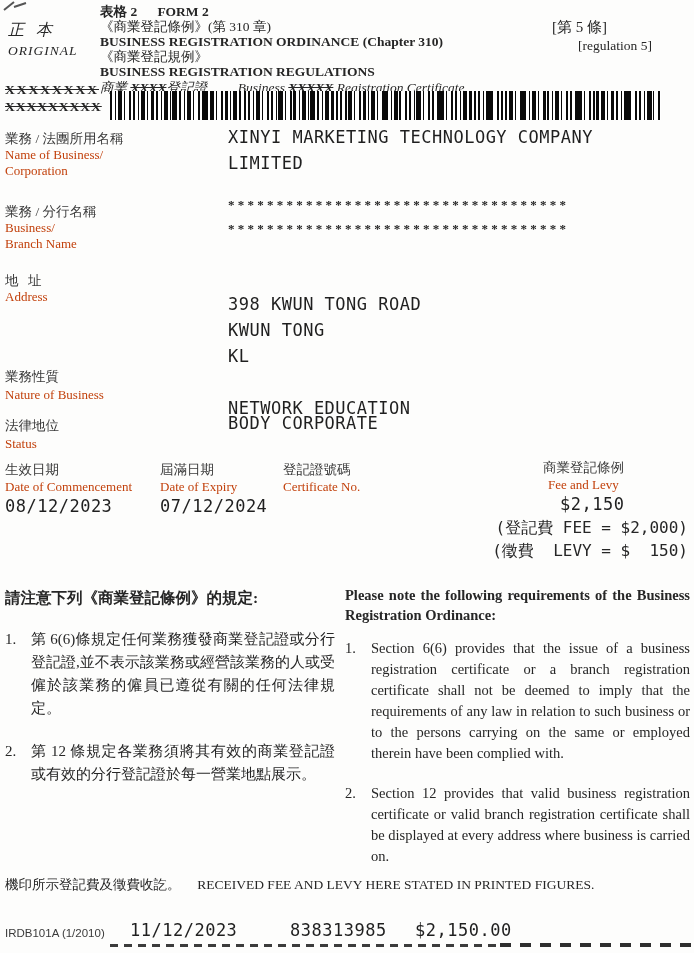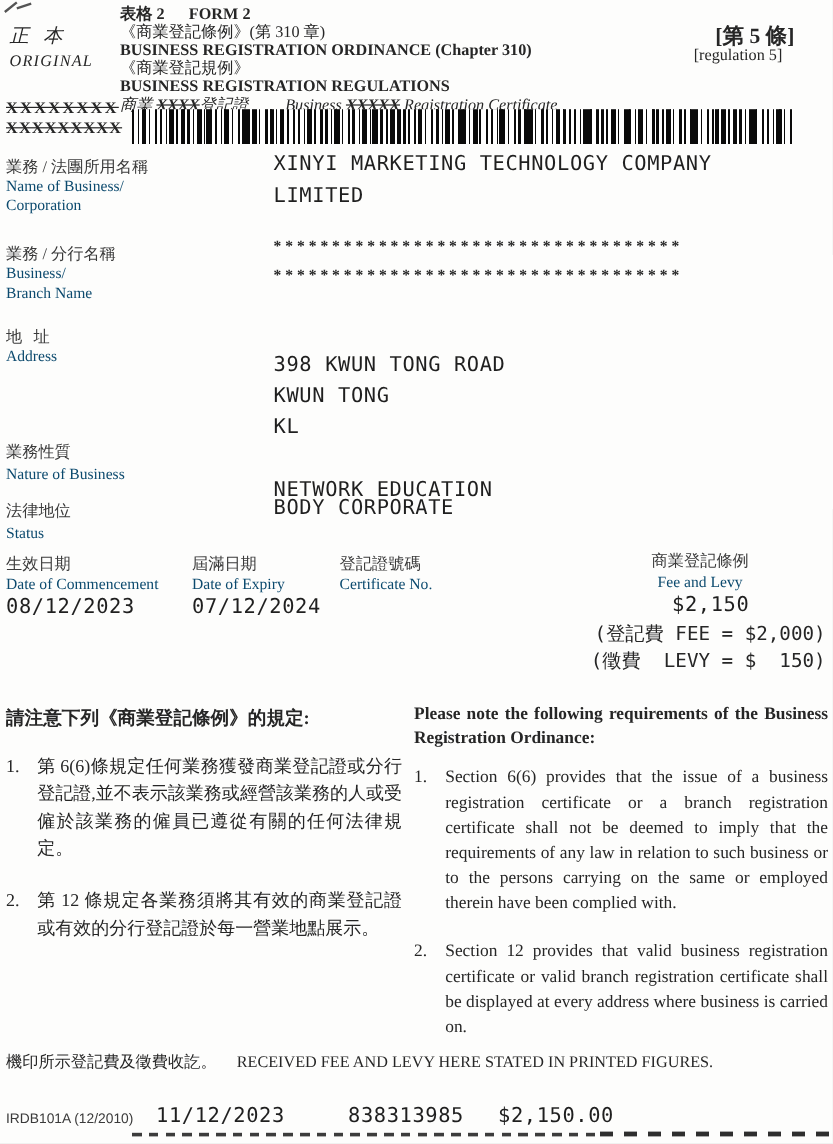--- a/index.html
+++ b/index.html
@@ -17,21 +17,21 @@
   .serif{font-family:"Liberation Serif", serif;}
   .mono{font-family:"DejaVu Sans Mono","Liberation Mono", monospace;}
   .sans{font-family:"Liberation Sans", sans-serif;}
   .bold{font-weight:bold;}
   .italic{font-style:italic;}
   .struck{text-decoration:line-through;}
   .pre{white-space:pre;}
   .center-block{left:100px;width:590px;text-align:left;}
   .title-line{font-size:13.5px;line-height:14px;}
   .label-cn{font-size:13.5px;color:#3a3a3a;}
-  .label-en{font-size:13px;color:#0c4a6e;}
+  .label-en{font-size:13px;color:#c2410c;}
   .value{font-size:17px;letter-spacing:.5px;color:#1f1f1f;}
   .barcode{
     background-color:#fff;
     background-image:
       repeating-linear-gradient(90deg,#0a0a0a 0 2px,rgba(0,0,0,0) 2px 5px,#0a0a0a 5px 6px,rgba(0,0,0,0) 6px 8px,#0a0a0a 8px 12px,rgba(0,0,0,0) 12px 14px,#0a0a0a 14px 15px,rgba(0,0,0,0) 15px 19px,#0a0a0a 19px 21px,rgba(0,0,0,0) 21px 23px),
       repeating-linear-gradient(90deg,rgba(0,0,0,0) 0 9px,#0a0a0a 9px 12px,rgba(0,0,0,0) 12px 24px,#0a0a0a 24px 25px,rgba(0,0,0,0) 25px 41px,#0a0a0a 41px 44px,rgba(0,0,0,0) 44px 53px);
   }
   .note-item{display:flex;}
   .note-num{flex:0 0 26px;}
   .note-text{flex:1;text-align:justify;}
@@ -59,21 +59,21 @@
     <div class="title-line bold" style="margin-top:1px;">BUSINESS REGISTRATION ORDINANCE (Chapter 310)</div>
     <div class="title-line" style="margin-top:1px;">《商業登記規例》</div>
     <div class="title-line bold" style="margin-top:1px;">BUSINESS REGISTRATION REGULATIONS</div>
     <div class="title-line italic" style="margin-top:2px;font-size:13.5px;">
       <span>商業 </span><span class="struck bold">XXXX</span><span>登記證</span>
       <span style="display:inline-block;width:24px;"></span>
       <span>Business </span><span class="struck bold">XXXXX</span><span> Registration Certificate</span>
     </div>
   </div>
 
-  <div class="abs serif" style="right:32px;top:18px;width:110px;text-align:right;font-size:18px;font-weight:bold;">[第 5 條]</div>
+  <div class="abs serif" style="right:32px;top:18px;width:110px;text-align:left;font-size:15px;">[第 5 條]</div>
   <div class="abs serif" style="right:24px;top:38px;width:110px;text-align:center;font-size:13.5px;">[regulation 5]</div>
 
   <div class="abs serif bold struck" style="left:5px;top:82px;font-size:13.5px;letter-spacing:2px;">XXXXXXXX</div>
   <div class="abs serif bold struck" style="left:5px;top:99px;font-size:13.5px;letter-spacing:1px;">XXXXXXXXX</div>
 
   <div class="abs barcode" style="left:110px;top:91px;width:551px;height:29px;"></div>
 
   <div class="abs label-cn" style="left:5px;top:130px;">業務 / 法團所用名稱</div>
   <div class="abs label-en" style="left:5px;top:147px;">Name of Business/</div>
   <div class="abs label-en" style="left:5px;top:163px;">Corporation</div>
@@ -140,21 +140,21 @@
       <span class="note-text">Section 12 provides that valid business registration certificate or valid branch registration certificate shall be displayed at every address where business is carried on.</span>
     </div>
   </div>
 
   <div class="abs" style="left:5px;top:876px;font-size:13.5px;">
     <span class="cn">機印所示登記費及徵費收訖。</span>
     <span style="display:inline-block;width:10px;"></span>
     <span class="serif">RECEIVED FEE AND LEVY HERE STATED IN PRINTED FIGURES.</span>
   </div>
 
-  <div class="abs sans" style="left:5px;top:927px;font-size:11.5px;color:#3a3a3a;">IRDB101A (12/2010)</div>
+  <div class="abs sans" style="left:5px;top:927px;font-size:11.5px;color:#3a3a3a;">IRDB101A (1/2010)</div>
   <div class="abs mono value" style="left:130px;top:920px;">11/12/2023</div>
   <div class="abs mono value" style="left:290px;top:920px;">838313985</div>
   <div class="abs mono value" style="left:415px;top:920px;">$2,150.00</div>
 
   <div class="abs dash-fine" style="left:110px;top:944px;width:390px;"></div>
   <div class="abs dash-wide" style="left:500px;top:943px;width:194px;"></div>
 
 </div>
 
 </body></html>

